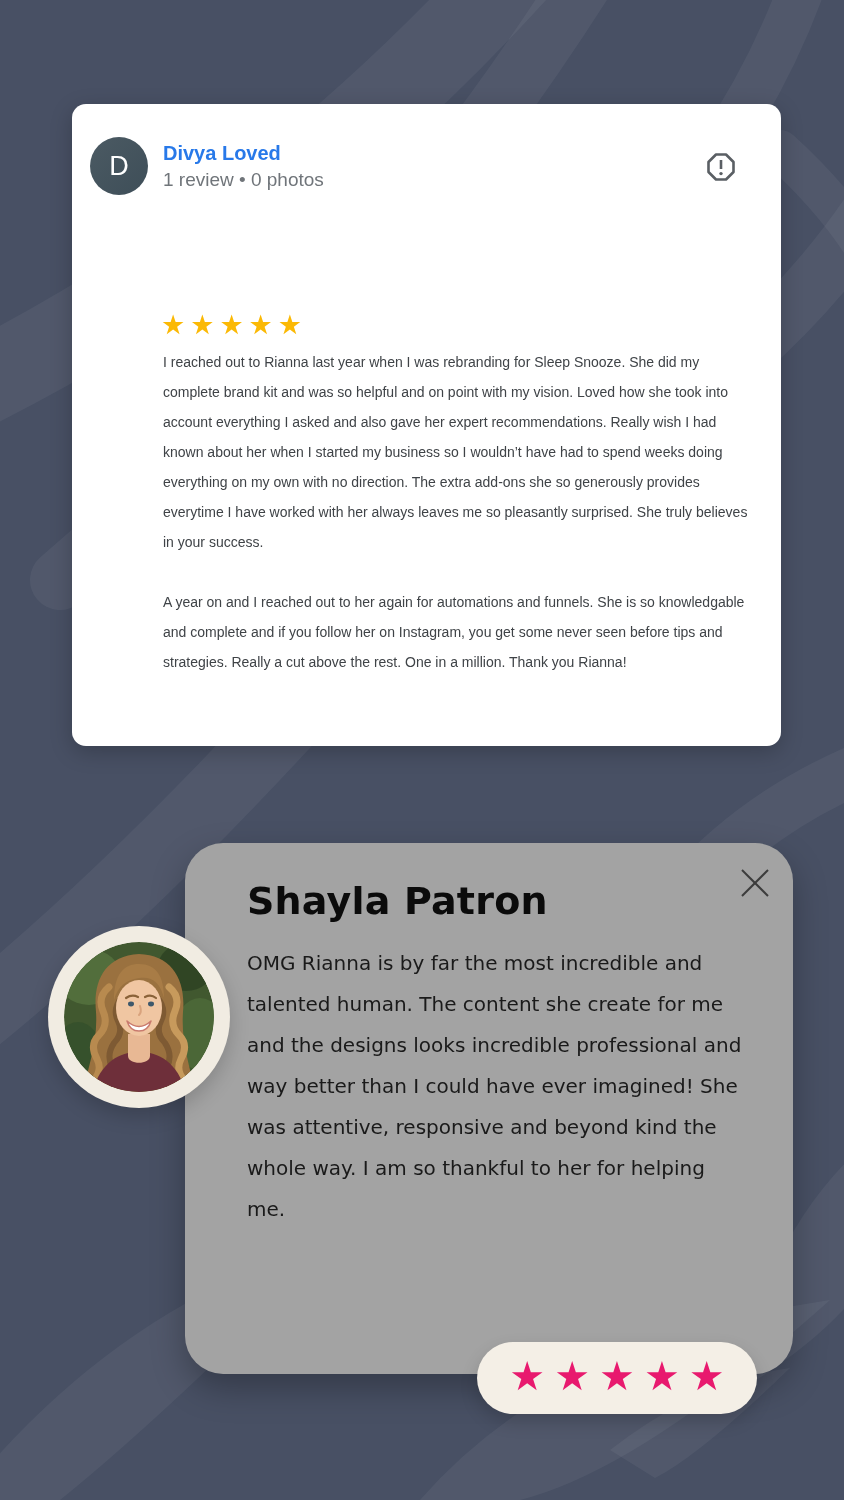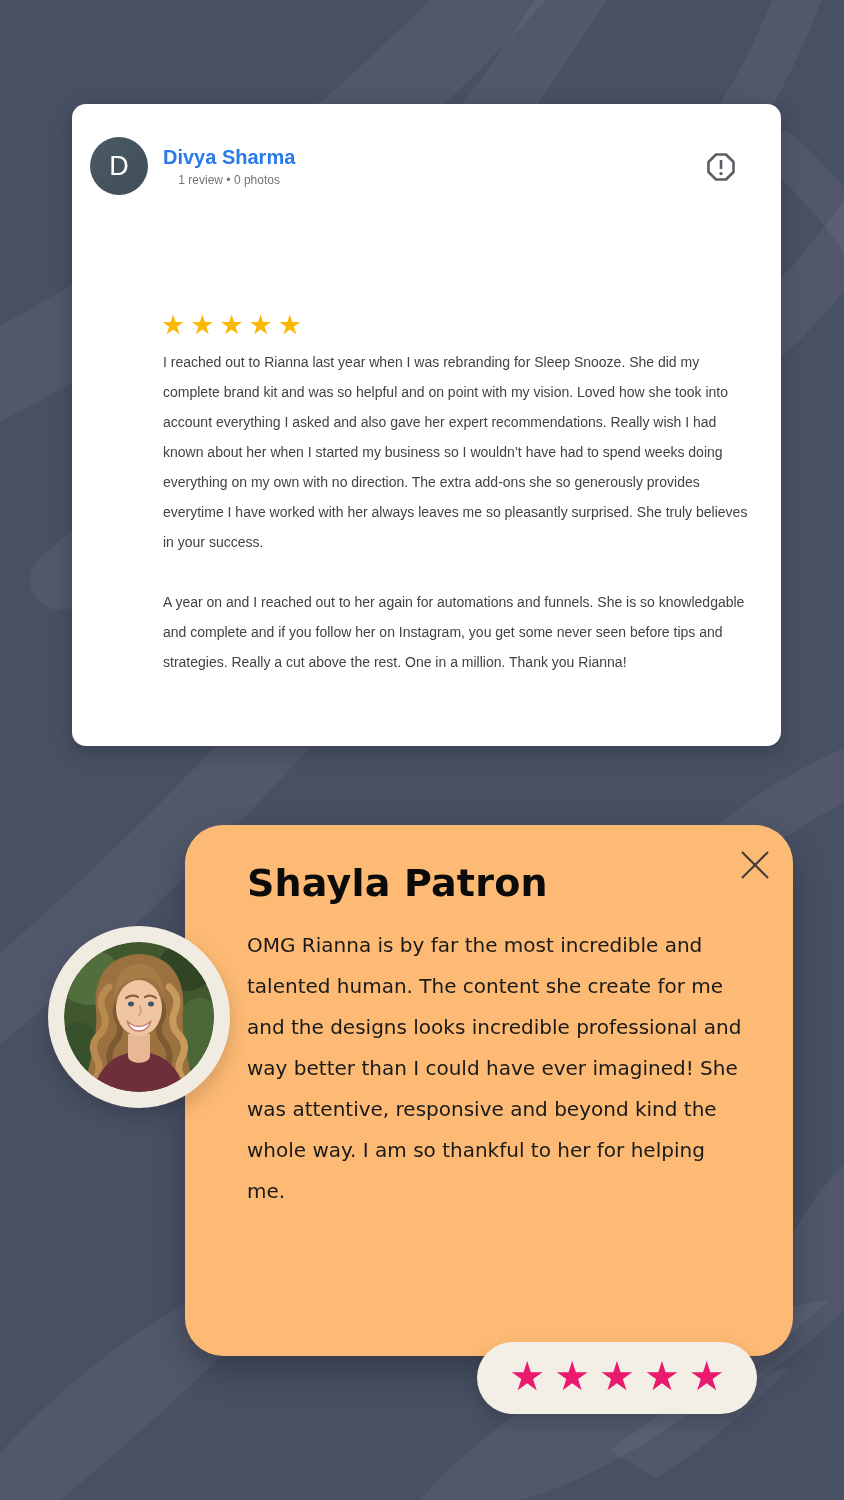--- a/index.html
+++ b/index.html
@@ -23,37 +23,37 @@
   }
   .g-header { position:absolute; left:18px; top:33px; display:flex; align-items:center; }
   .g-avatar {
     width:58px; height:58px; border-radius:50%;
     background:linear-gradient(135deg,#4b5a63,#3e4e58);
     color:#ffffff; font-size:27px;
     display:flex; align-items:center; justify-content:center;
   }
   .g-id { margin-left:15px; }
   .g-name { color:#2879e9; font-size:20px; font-weight:bold; line-height:24px; }
-  .g-meta { color:#70757a; font-size:12px; margin-top:4px;text-align:center; }
+  .g-meta { color:#70757a; font-size:19px; margin-top:4px; }
   .g-flag { position:absolute; right:45px; top:48px; width:30px; height:30px; cursor:pointer; }
   .g-stars {
     position:absolute; left:89px; top:208px;
     color:#fbb905; font-size:27px; letter-spacing:5px; line-height:27px;
   }
   .g-review {
     position:absolute; left:91px; top:243px; width:594px;
     color:#3f4347; font-size:14px; line-height:30px;
   }
   .g-review p + p { margin-top:30px; }
 
   
   .t-card {
-    position:absolute; left:185px; top:825px;
+    position:absolute; left:185px; top:843px;
     width:608px; height:531px;
-    background:#fdba74; border-radius:38px;
+    background:#a3a3a3; border-radius:38px;
     box-shadow:0 14px 34px rgba(0,0,0,.28);
     z-index:3;
   }
   .t-close { position:absolute; right:20px; top:22px; width:36px; height:36px; cursor:pointer; }
   .t-title {
     position:absolute; left:62px; top:36px;
     color:#0b0b0b; font-size:38px; font-weight:bold;
     font-family:"DejaVu Sans","Liberation Sans",sans-serif;
     letter-spacing:0.2px;
   }
@@ -104,21 +104,21 @@
     <path d="M 420 1500 Q 560 1340 830 1300 Q 640 1470 520 1500 Z"></path>
     <path d="M 848 1160 Q 760 1250 740 1390 Q 890 1300 905 1190 Z"></path>
     <path d="M 610 1450 Q 700 1380 790 1368 Q 700 1455 655 1478 Z"></path>
   </g>
 </svg>
 
 <div class="g-card">
   <div class="g-header">
     <div class="g-avatar">D</div>
     <div class="g-id">
-      <div class="g-name">Divya Sharma</div>
+      <div class="g-name">Divya Loved</div>
       <div class="g-meta">1 review • 0 photos</div>
     </div>
   </div>
 
   <svg class="g-flag" viewBox="0 0 30 30" xmlns="http://www.w3.org/2000/svg">
     <polygon points="10,2.5 20,2.5 27.5,10 27.5,20 20,27.5 10,27.5 2.5,20 2.5,10" fill="none" stroke="#5a5f64" stroke-width="2.6" stroke-linejoin="round"></polygon>
     <line x1="15" y1="8" x2="15" y2="17" stroke="#5a5f64" stroke-width="2.6"></line>
     <circle cx="15" cy="21.6" r="1.7" fill="#5a5f64"></circle>
   </svg>
 

